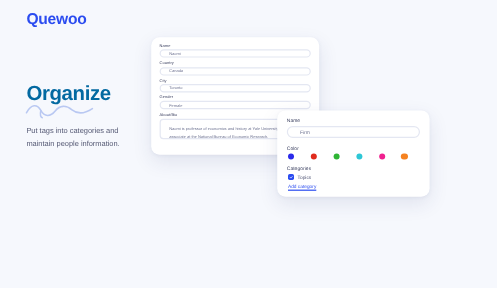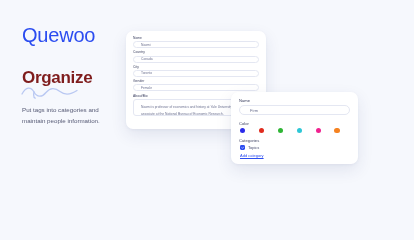--- a/index.html
+++ b/index.html
@@ -7,28 +7,28 @@
     width: 414px; height: 220px;
     overflow: hidden;
     background: #f6f8fd;
     font-family: "Liberation Sans", sans-serif;
     -webkit-font-smoothing: antialiased;
   }
   .stage { position: relative; width: 414px; height: 220px; background: #f6f8fd; }
 
   
   .logo {
-    position: absolute; left: 22px; top: 24px;
-    font-size: 20px; font-weight: normal;
+    position: absolute; left: 22px; top: 8px;
+    font-size: 13px; font-weight: bold;
     color: #2b4cf0; letter-spacing: -0.2px;
   }
   .headline {
     position: absolute; left: 22px; top: 68px;
     font-size: 17px; font-weight: bold;
-    color: #7f1d1d; letter-spacing: -0.3px;
+    color: #0369a1; letter-spacing: -0.3px;
   }
   .squiggle {
     position: absolute; left: 21px; top: 85px;
     width: 64px; height: 14px;
   }
   .squiggle svg { display: block; width: 64px; height: 14px; }
   .subtext {
     position: absolute; left: 22px; top: 104px;
     width: 92px;
     font-size: 6.2px; line-height: 1.85;

